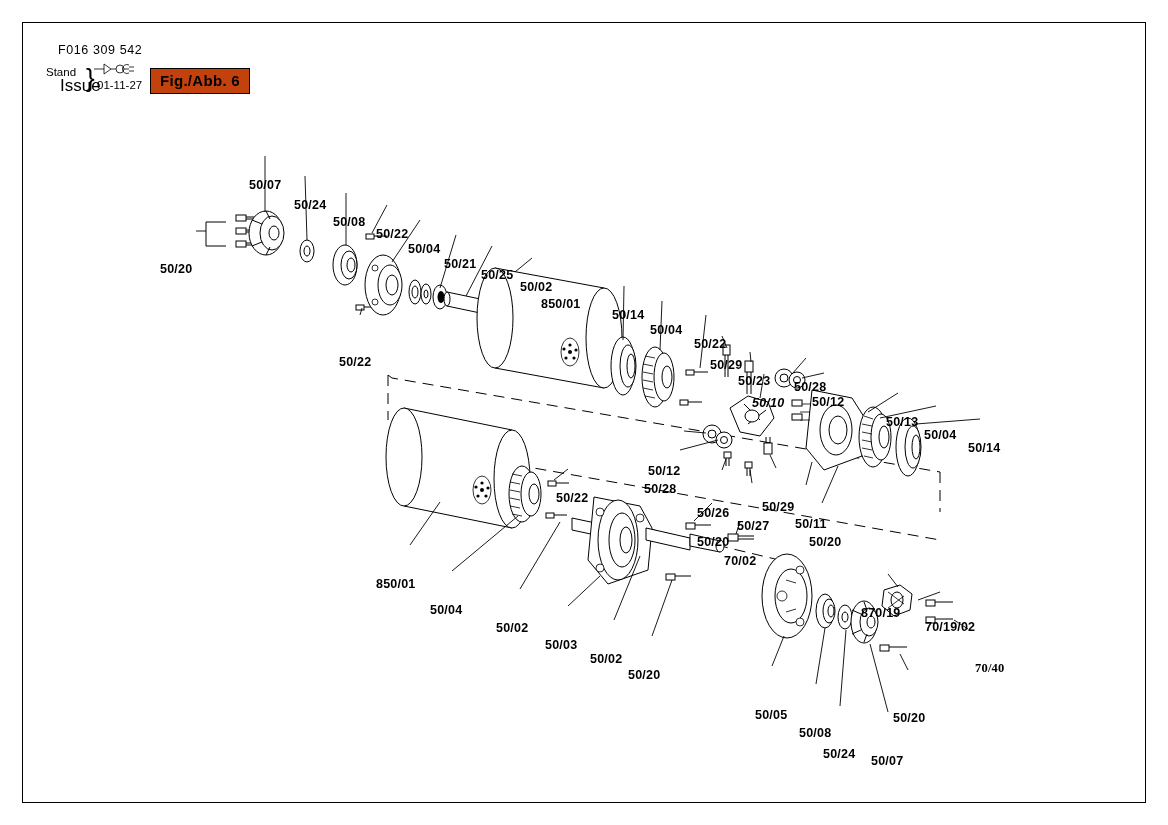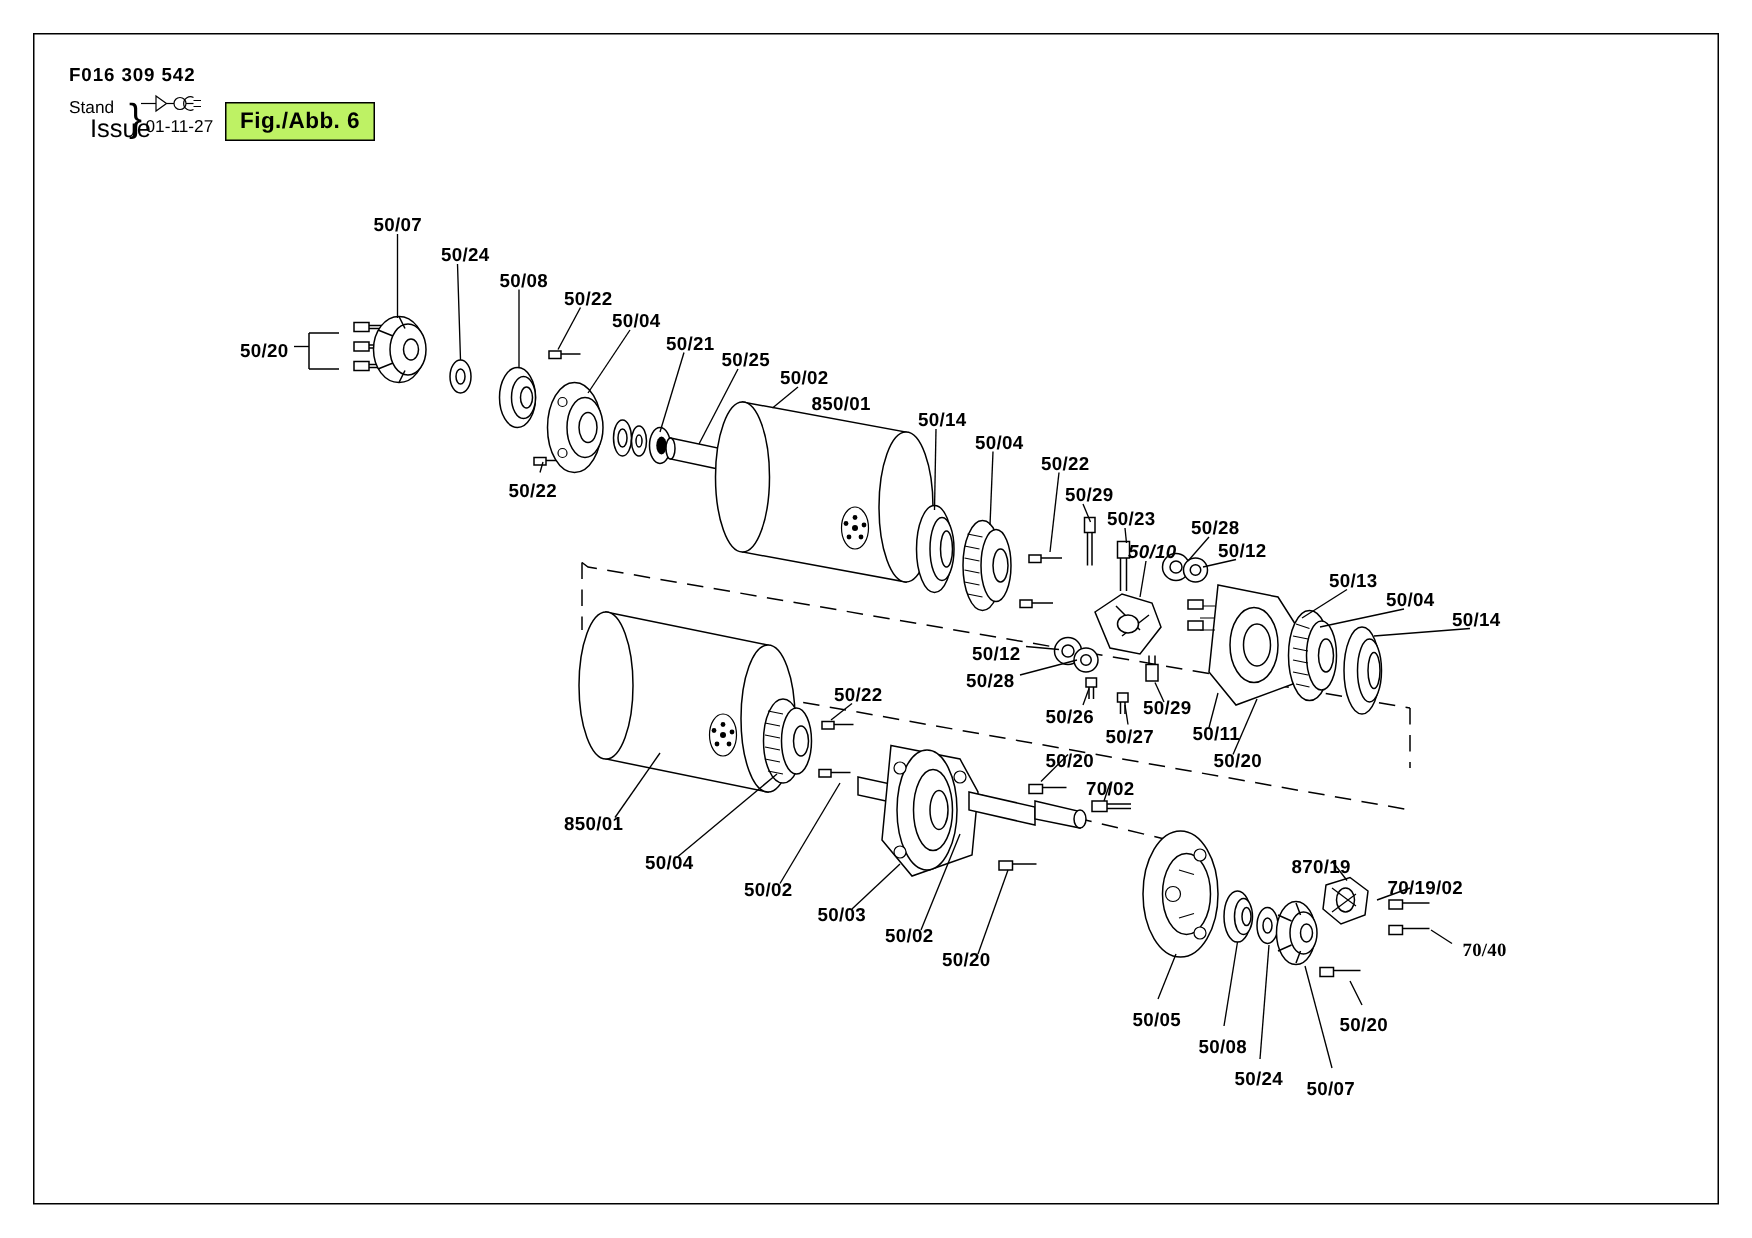--- a/index.html
+++ b/index.html
@@ -23,26 +23,25 @@
     left: 22px;
     top: 22px;
     width: 1124px;
     height: 781px;
     border: 1px solid #000000;
     box-sizing: border-box;
   }
   
   .hdr-partno {
     position: absolute;
-    left: 46px;
+    left: 58px;
     top: 43px;
     font-size: 12.5px;
     letter-spacing: 0.6px;
     white-space: nowrap;
-    font-weight: bold;
   }
   .hdr-stand {
     position: absolute;
     left: 46px;
     top: 66px;
     font-size: 11.5px;
     line-height: 13px;
     white-space: nowrap;
   }
   .hdr-issue {
@@ -79,39 +78,40 @@
   }
   .fig-box {
     position: absolute;
     left: 150px;
     top: 68px;
     border: 1.6px solid #000;
     padding: 3px 9px 4px 9px;
     font-size: 15px;
     font-weight: bold;
     letter-spacing: 0.3px;
-    background: #bef264;
+    background: #c2410c;
   }
   
   .footer {
     position: absolute;
     left: 46px;
     top: 726px;
     font-size: 11.5px;
     line-height: 14.2px;
   }
   .footer div { white-space: nowrap; }
 
   
   .lbl {
     position: absolute;
     font-size: 12.5px;
     font-weight: bold;
     white-space: nowrap;
     letter-spacing: 0.2px;
+    margin-top: 35px;
   }
   
   #art {
     position: absolute;
     left: 0;
     top: 0;
     width: 1168px;
     height: 825px;
     pointer-events: none;
   }

